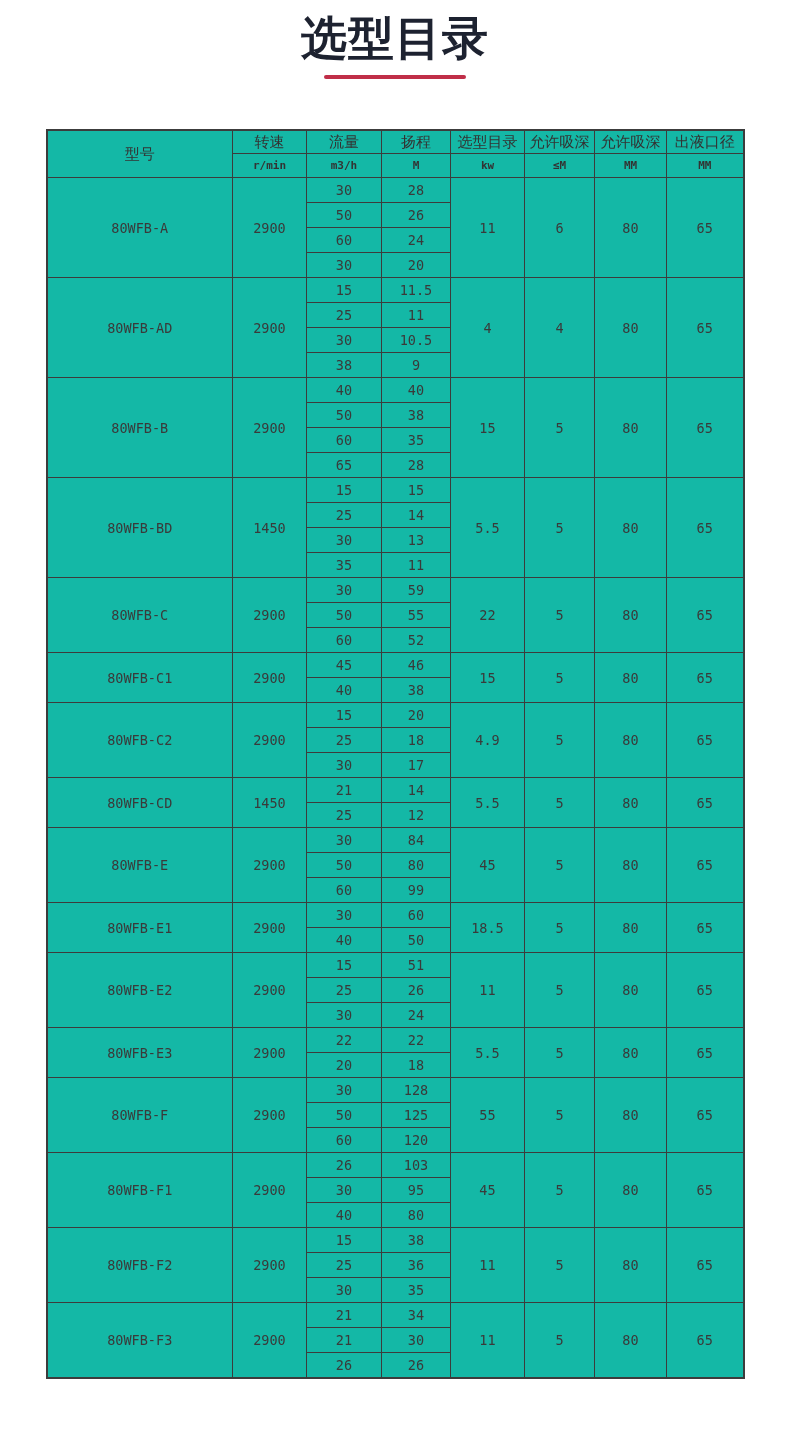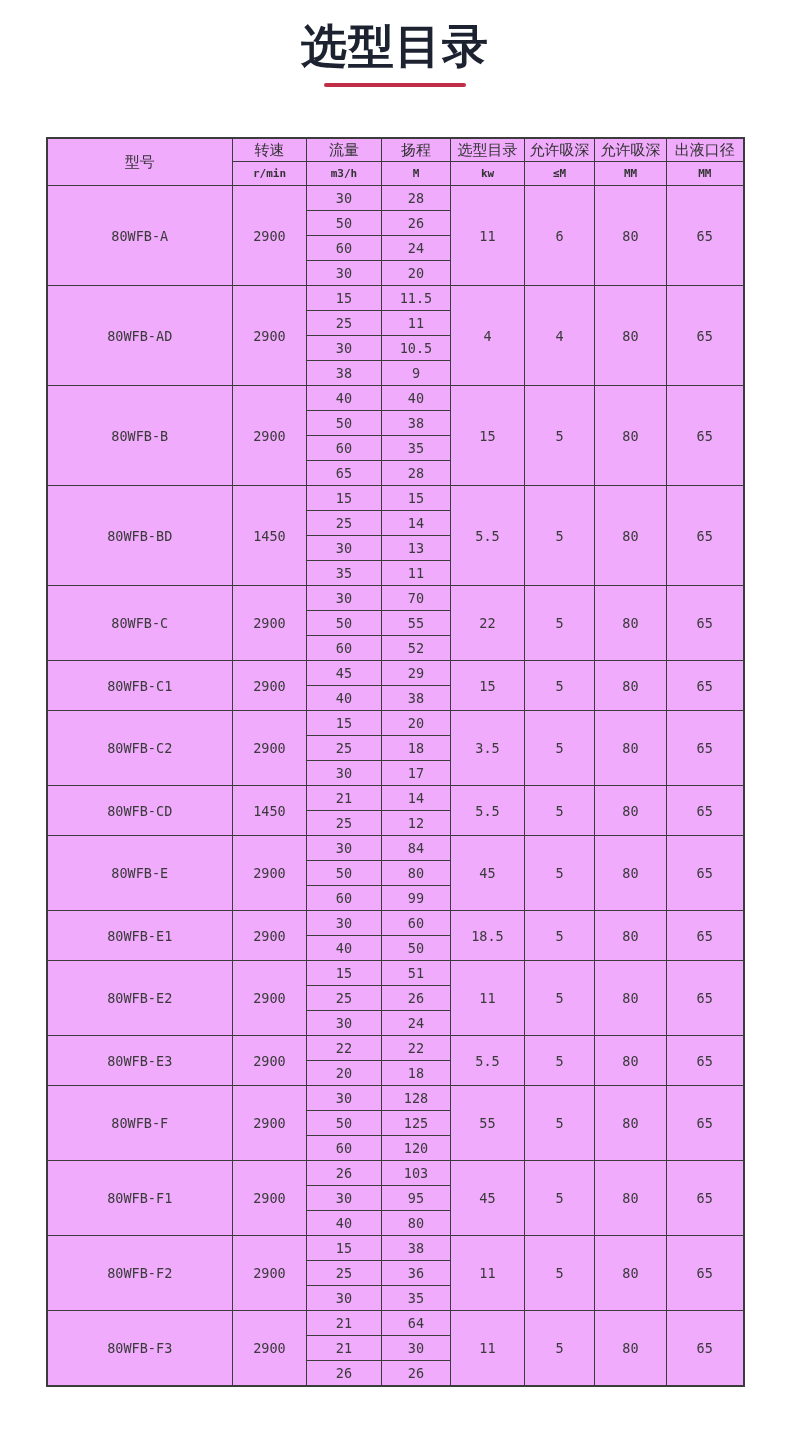--- a/index.html
+++ b/index.html
@@ -8,21 +8,21 @@
     width: 790px; height: 1439px;
     background: #ffffff;
     overflow: hidden;
     font-family: "DejaVu Sans", "Liberation Sans", sans-serif;
     color: #333333;
   }
   .page {
     position: relative;
     width: 790px; height: 1439px;
     overflow: hidden;
-    padding-top: 20px;
+    padding-top: 12px;
   }
   .page-title {
     margin: 0;
     text-align: center;
     font-size: 46px;
     line-height: 1.15;
     font-weight: 700;
     color: #1d2230;
     letter-spacing: 1px;
   }
@@ -31,21 +31,21 @@
     margin: 10px auto 0;
     background: #c02e48;
     border-radius: 2px;
   }
   table.selection-table {
     border-collapse: collapse;
     table-layout: fixed;
     width: 697px;
     margin: 50px auto 0;
     border: 2px solid #3c3c3c;
-    background: #f0abfc;
+    background: #14b8a6;
   }
   .selection-table th, .selection-table td {
     border: 1px solid #3c3c3c;
     text-align: center;
     vertical-align: middle;
     padding: 0;
     overflow: hidden;
     white-space: nowrap;
   }
   .selection-table thead th {
@@ -200,54 +200,54 @@
           <td>13</td>
         </tr>
         <tr>
           <td>35</td>
           <td>11</td>
         </tr>
         <tr>
           <td rowspan="3">80WFB-C</td>
           <td rowspan="3">2900</td>
           <td>30</td>
-          <td>70</td>
+          <td>59</td>
           <td rowspan="3">22</td>
           <td rowspan="3">5</td>
           <td rowspan="3">80</td>
           <td rowspan="3">65</td>
         </tr>
         <tr>
           <td>50</td>
           <td>55</td>
         </tr>
         <tr>
           <td>60</td>
           <td>52</td>
         </tr>
         <tr>
           <td rowspan="2">80WFB-C1</td>
           <td rowspan="2">2900</td>
           <td>45</td>
-          <td>29</td>
+          <td>46</td>
           <td rowspan="2">15</td>
           <td rowspan="2">5</td>
           <td rowspan="2">80</td>
           <td rowspan="2">65</td>
         </tr>
         <tr>
           <td>40</td>
           <td>38</td>
         </tr>
         <tr>
           <td rowspan="3">80WFB-C2</td>
           <td rowspan="3">2900</td>
           <td>15</td>
           <td>20</td>
-          <td rowspan="3">3.5</td>
+          <td rowspan="3">4.9</td>
           <td rowspan="3">5</td>
           <td rowspan="3">80</td>
           <td rowspan="3">65</td>
         </tr>
         <tr>
           <td>25</td>
           <td>18</td>
         </tr>
         <tr>
           <td>30</td>
@@ -382,21 +382,21 @@
           <td>36</td>
         </tr>
         <tr>
           <td>30</td>
           <td>35</td>
         </tr>
         <tr>
           <td rowspan="3">80WFB-F3</td>
           <td rowspan="3">2900</td>
           <td>21</td>
-          <td>64</td>
+          <td>34</td>
           <td rowspan="3">11</td>
           <td rowspan="3">5</td>
           <td rowspan="3">80</td>
           <td rowspan="3">65</td>
         </tr>
         <tr>
           <td>21</td>
           <td>30</td>
         </tr>
         <tr>

